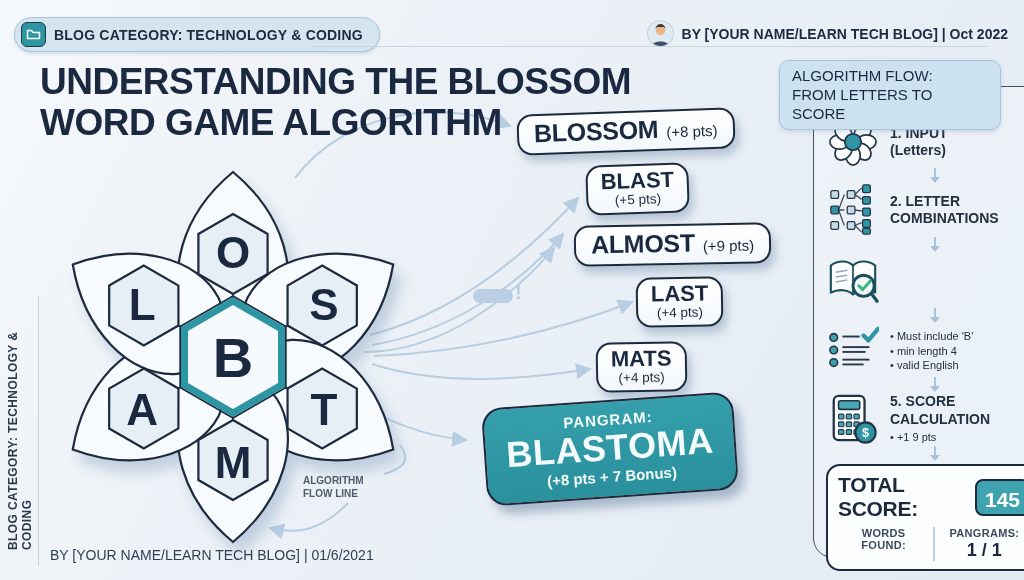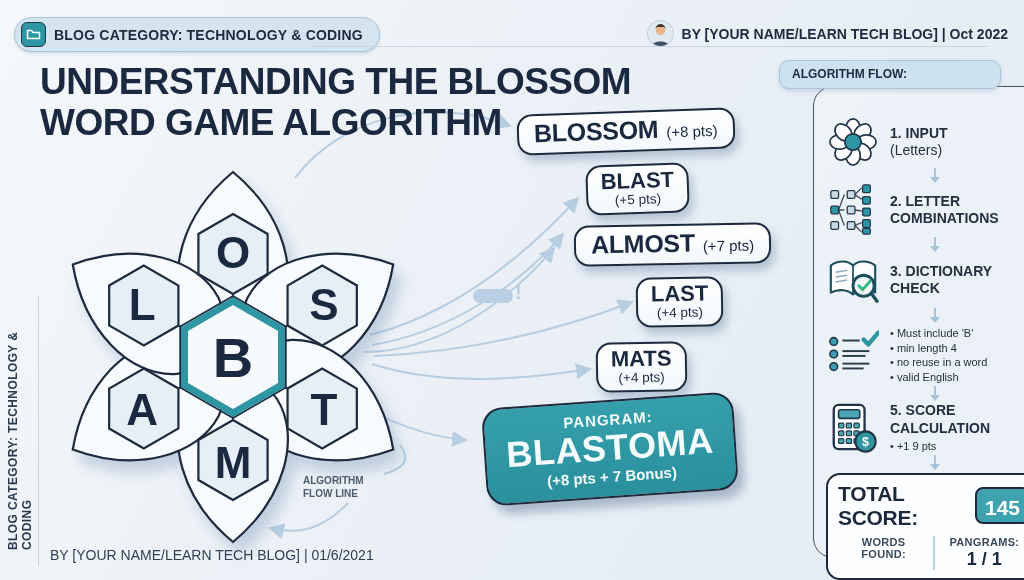--- a/index.html
+++ b/index.html
@@ -52,26 +52,26 @@
   .v-rule{position:absolute;left:38px;top:296px;width:1px;height:270px;background:#c5d4e2;}
   .side-cat{position:absolute;left:6px;top:330px;height:220px;writing-mode:vertical-rl;
     transform:rotate(180deg);font-size:12px;font-weight:bold;color:#2a3a4e;letter-spacing:.4px;}
   .bottom-byline{position:absolute;left:50px;top:547px;font-size:14px;font-weight:normal;color:#2e3f54;}
   
   .panel{position:absolute;left:766px;top:86px;width:242px;height:472px;border:1.5px solid #44525f;
     border-radius:20px;background:rgba(250,253,255,.35);box-sizing:border-box;
     padding:30px 10px 8px 12px;display:flex;flex-direction:column;margin-left:47px;}
   .panel-header{position:absolute;left:779px;top:60px;width:222px;box-sizing:border-box;
     background:#cde2f1;border:1px solid #a9c6d8;border-radius:10px;padding:6px 12px;
-    font-size:12px;font-weight:bold;line-height:1.25;color:#1b2940;
+    font-size:15px;font-weight:normal;line-height:1.25;color:#1b2940;
     box-shadow:0 2px 4px rgba(120,150,180,.3);}
   .step{display:flex;align-items:center;gap:10px;}
   .step .ic{width:54px;flex:0 0 54px;display:flex;justify-content:center;}
   .step .tx{font-size:14px;font-weight:bold;line-height:1.25;color:#22303f;}
-  .step .tx .sub{font-weight:normal;}
+  .step .tx .sub{font-weight:bold;}
   .step .tx .subb{font-weight:bold;}
   .bullets{font-size:11px;font-weight:normal;line-height:1.34;color:#22303f;margin-top:2px;}
   .flow-arrow{width:14px;margin:1px auto;display:flex;flex-direction:column;align-items:center;}
   .flow-arrow .stem{width:2px;height:9px;background:#a9c3d9;}
   .flow-arrow .head{width:0;height:0;border-left:5px solid transparent;border-right:5px solid transparent;
     border-top:6px solid #a9c3d9;}
   .score-box{margin:2px 2px 0 0;background:#fdfeff;border:2.5px solid #1d2a3e;border-radius:14px;
     padding:7px 10px 8px;}
   .score-top{display:flex;align-items:center;justify-content:space-between;gap:9px;}
   .score-top .lab{font-size:21px;font-weight:bold;letter-spacing:-.3px;}
@@ -218,21 +218,21 @@
   <div class="pill inline pill-blossom">
     <span class="w">BLOSSOM</span>
     <span class="p">(+8 pts)</span>
   </div>
   <div class="pill stacked pill-blast">
     <span class="w">BLAST</span>
     <span class="p">(+5 pts)</span>
   </div>
   <div class="pill inline pill-almost">
     <span class="w">ALMOST</span>
-    <span class="p">(+7 pts)</span>
+    <span class="p">(+9 pts)</span>
   </div>
   <div class="pill stacked pill-last">
     <span class="w">LAST</span>
     <span class="p">(+4 pts)</span>
   </div>
   <div class="pill stacked pill-mats">
     <span class="w">MATS</span>
     <span class="p">(+4 pts)</span>
   </div>
 
@@ -317,24 +317,20 @@
           <g stroke="#90a9bc" stroke-width="1.6">
             <line x1="10" y1="20" x2="22" y2="18"></line>
             <line x1="10" y1="25" x2="22" y2="23"></line>
             <line x1="10" y1="30" x2="22" y2="28"></line>
           </g>
           <circle cx="39" cy="34" r="11" fill="#f2f8f6" stroke="#1c4f5e" stroke-width="3"></circle>
           <line x1="47" y1="42" x2="53" y2="50" stroke="#1c4f5e" stroke-width="3.5" stroke-linecap="round"></line>
           <path d="M34 34 l4 4 l8 -9" fill="none" stroke="#35b57f" stroke-width="3" stroke-linecap="round" stroke-linejoin="round"></path>
         </svg>
       </div>
-      <div class="tx">
-        <div>3. DICTIONARY</div>
-        <div class="subb">CHECK</div>
-      </div>
     </div>
     <div class="flow-arrow">
         <div class="stem"></div>
         <div class="head"></div>
       </div>
 
     <div class="step">
       <div class="ic">
         <svg width="52" height="52" viewBox="0 0 54 54">
           <g fill="#3fa0ad" stroke="#243442" stroke-width="1.6">
@@ -349,21 +345,20 @@
             <line x1="16" y1="37" x2="44" y2="37"></line>
             <line x1="16" y1="42" x2="38" y2="42"></line>
           </g>
           <path d="M38 12 l5 5 l10 -12" fill="none" stroke="#2e96a3" stroke-width="4.5" stroke-linecap="round" stroke-linejoin="round"></path>
         </svg>
       </div>
       <div class="tx">
         <div class="bullets">
           <div>• Must include 'B'</div>
           <div>• min length 4</div>
-          <div>• no reuse in a word</div>
           <div>• valid English</div>
         </div>
       </div>
     </div>
     <div class="flow-arrow">
         <div class="stem"></div>
         <div class="head"></div>
       </div>
 
     <div class="step">
@@ -412,15 +407,16 @@
         <div class="score-col">
           <div class="sl">PANGRAMS:</div>
           <div class="sv">1 / 1</div>
         </div>
       </div>
     </div>
   </div>
 
   <div class="panel-header">
     <div>ALGORITHM FLOW:</div>
+    <div>FROM LETTERS TO SCORE</div>
   </div>
 
 </div>
 
 </body></html>

